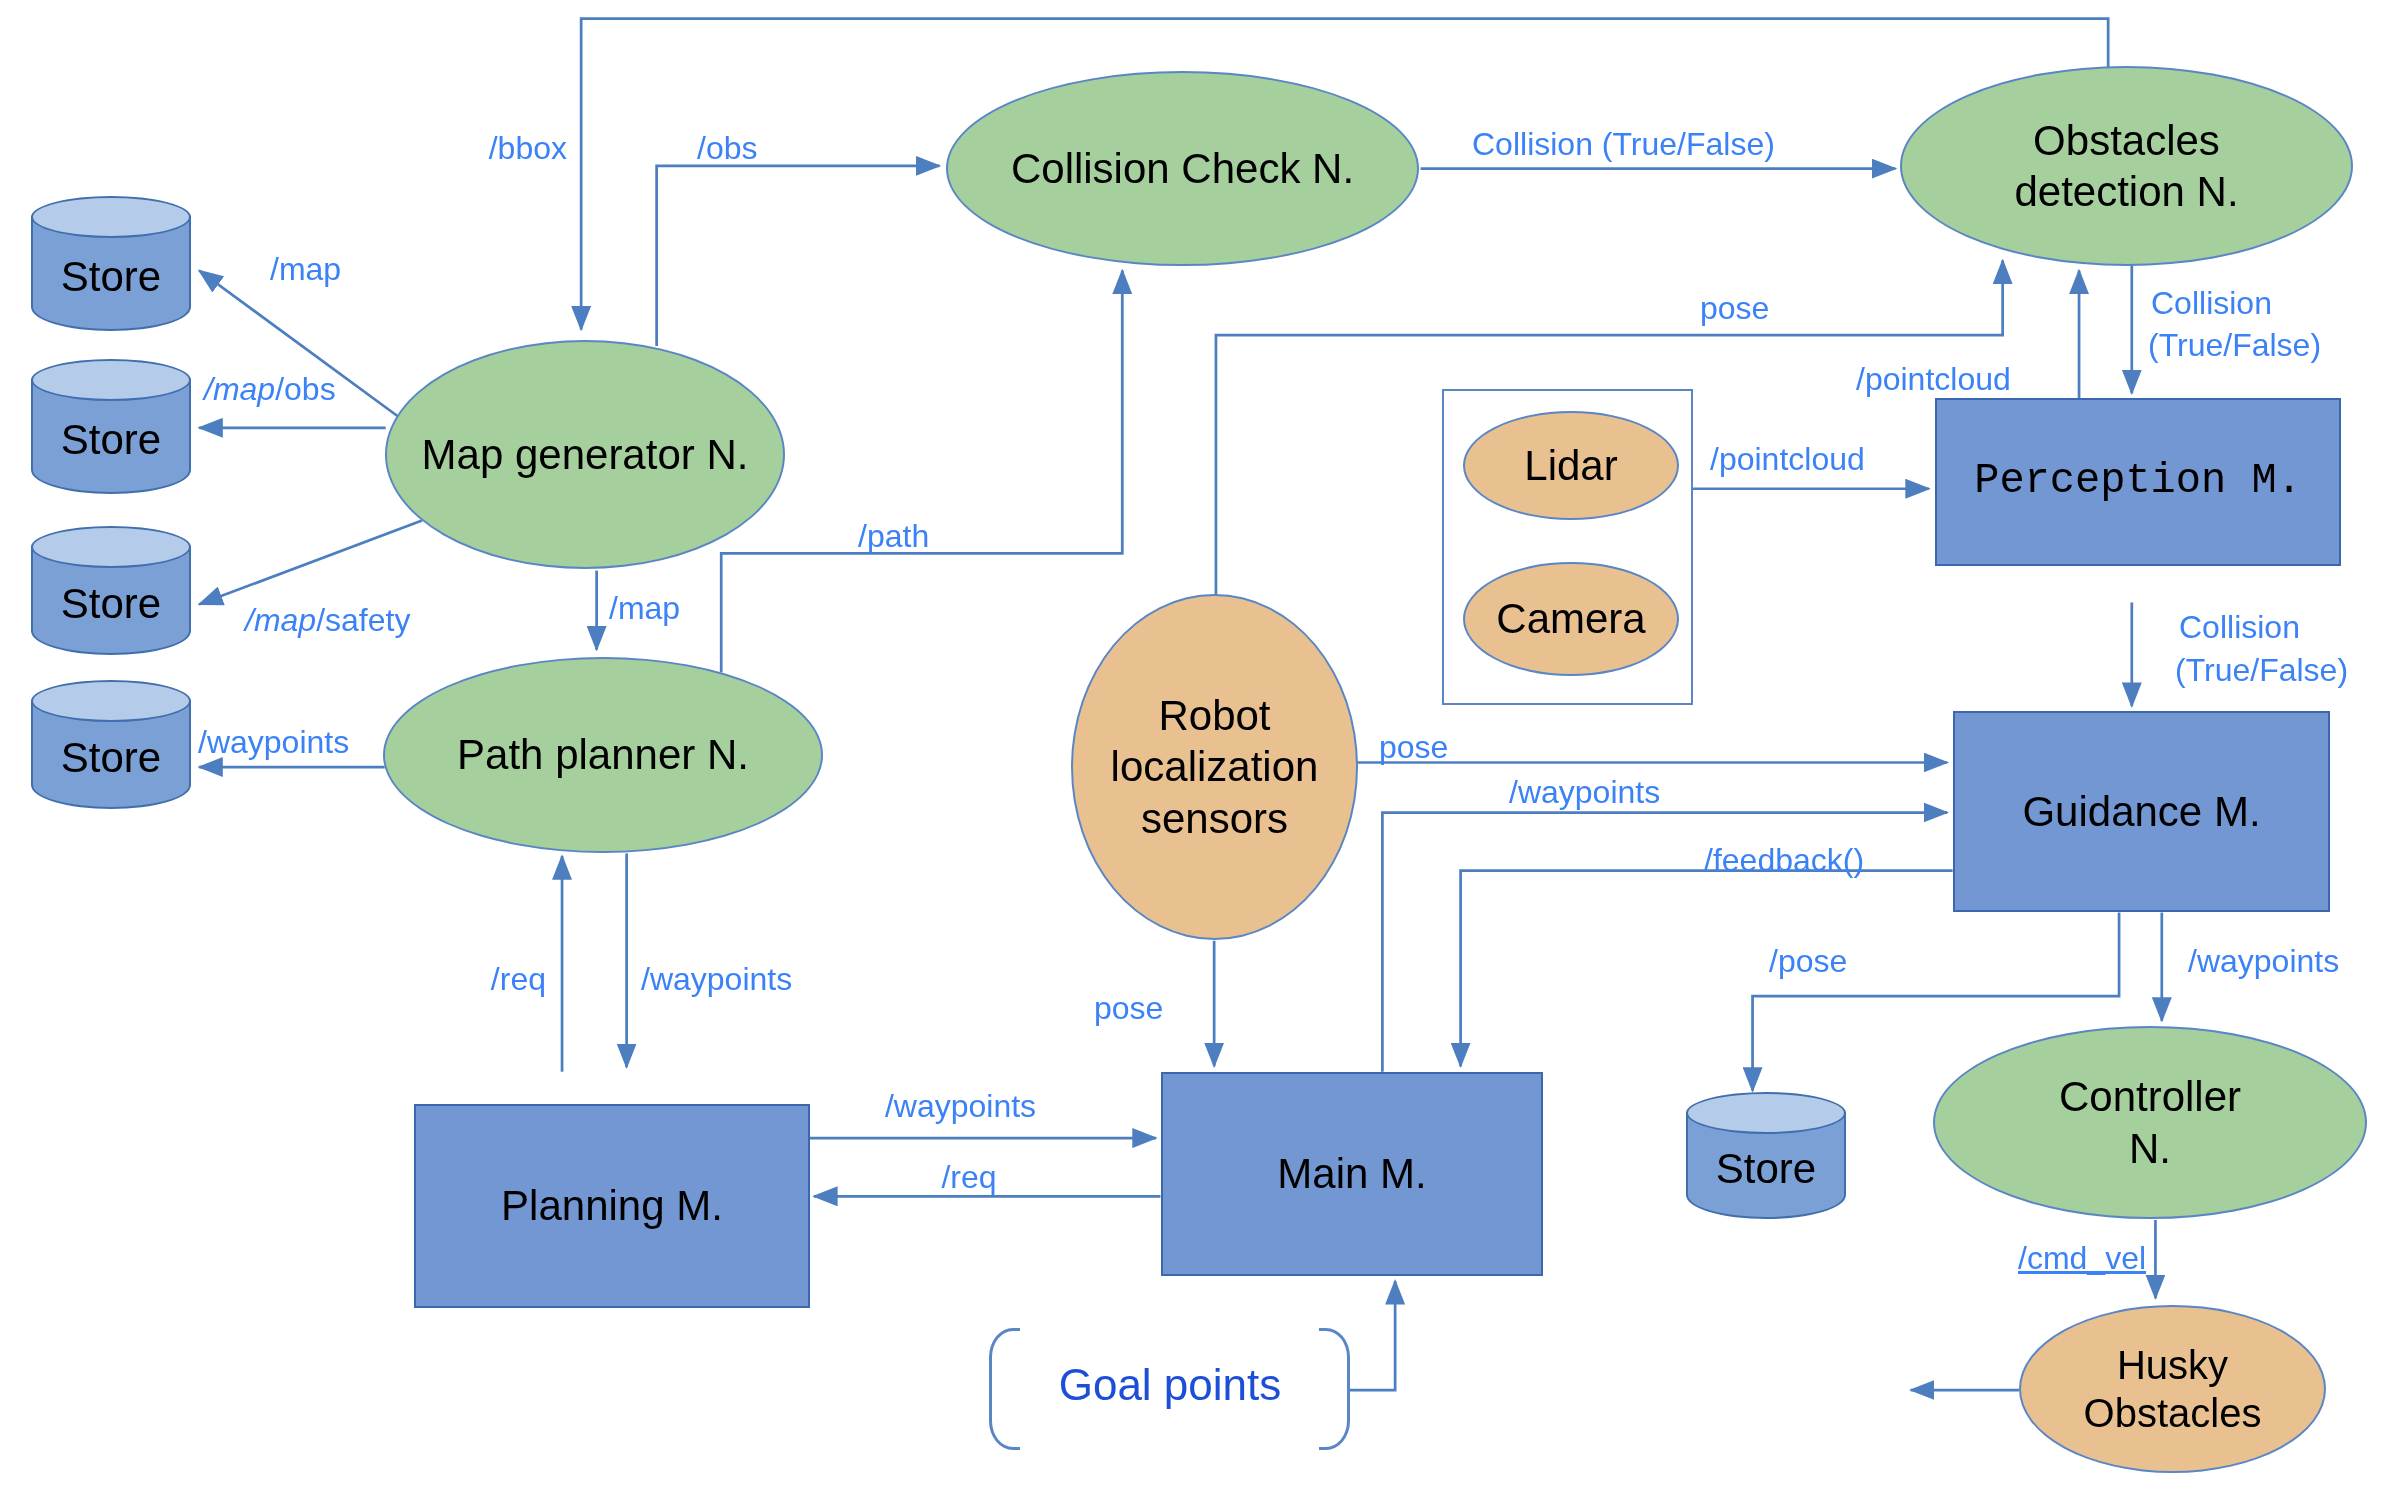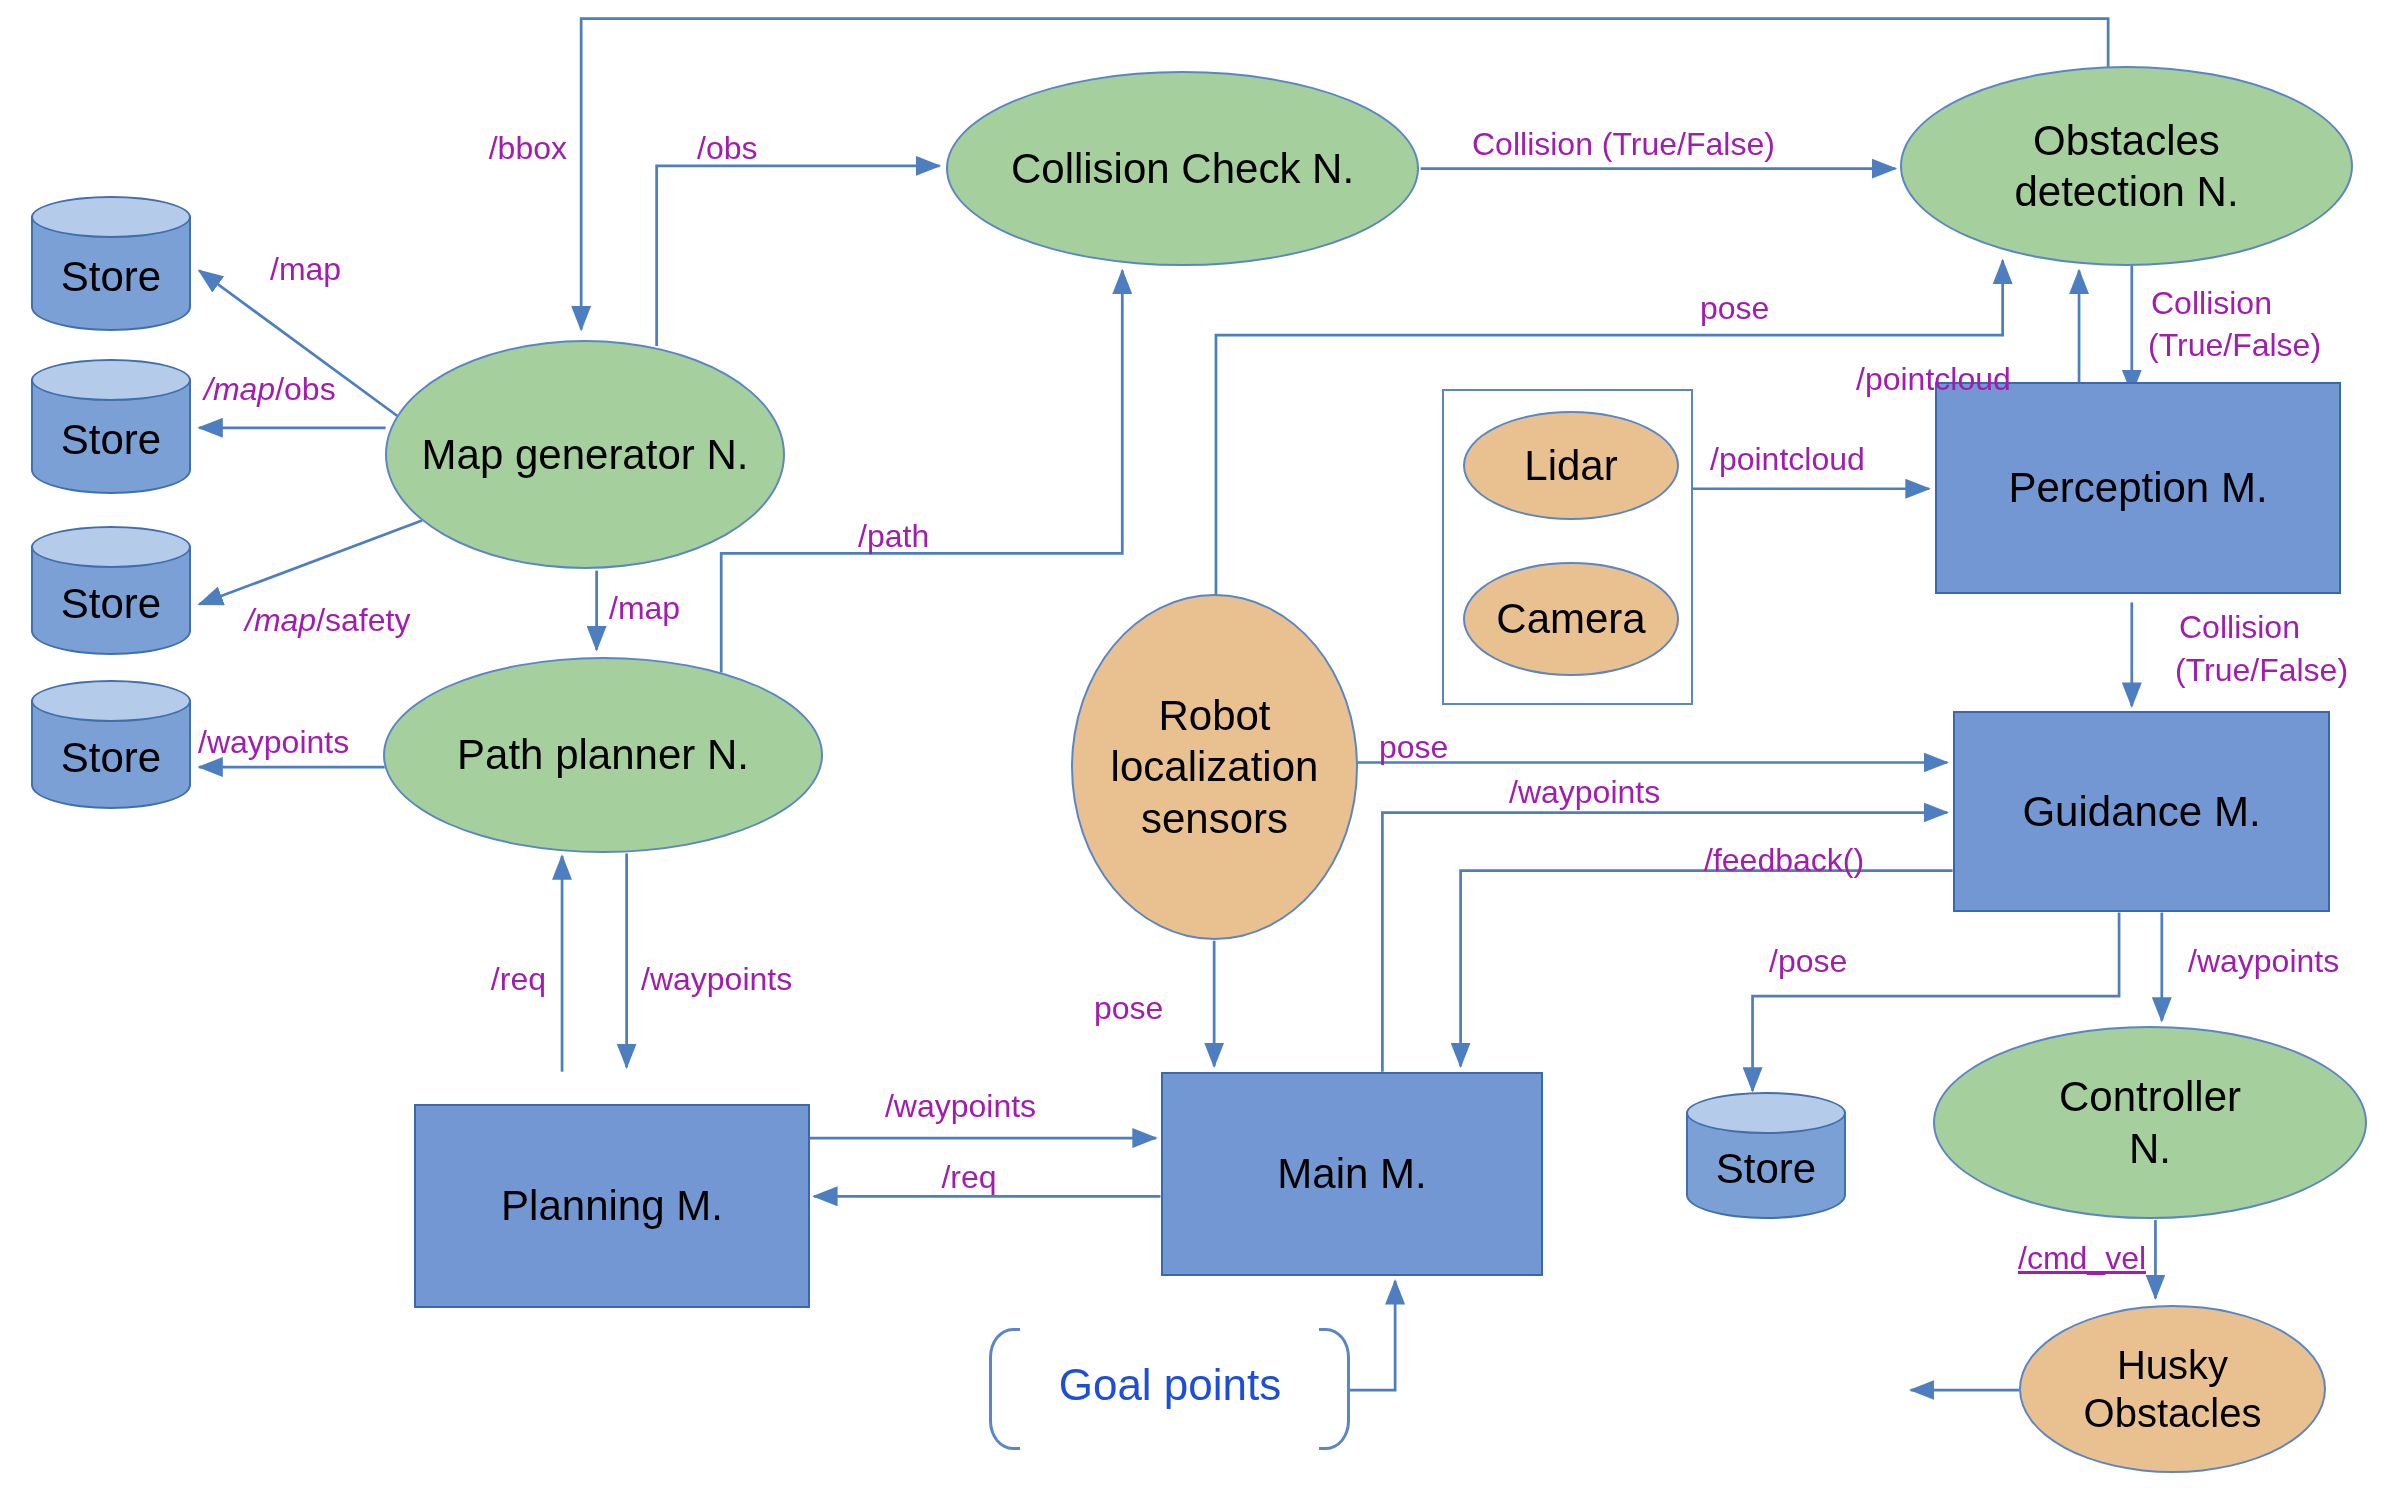--- a/index.html
+++ b/index.html
@@ -15,21 +15,21 @@
   .node-label{font-size:42px;color:#000;white-space:pre-line;line-height:1.22;}
   .small-label{font-size:40px;color:#000;white-space:pre-line;line-height:1.2;}
   .container-rect{position:absolute;box-sizing:border-box;border:2.7px solid #5a86c5;background:transparent;}
   .cyl{position:absolute;}
   .cyl-body{position:absolute;left:0;right:0;top:20px;bottom:0;background:#7aa0d6;border:2.7px solid #416fae;
             border-radius:0 0 50% 50% / 0 0 24px 24px;box-sizing:border-box;}
   .cyl-top{position:absolute;left:0;right:0;top:0;height:42px;background:#b4cbe9;border:2.7px solid #416fae;
            border-radius:50%;box-sizing:border-box;}
   .cyl-label{position:absolute;left:0;right:0;top:27px;bottom:0;display:flex;align-items:center;
              justify-content:center;font-size:42px;color:#000;}
-  .elabel{position:absolute;font-size:32px;color:#a21caf;white-space:nowrap;}
+  .elabel{position:absolute;font-size:32px;color:#3b82f6;white-space:nowrap;}
   .bracket{position:absolute;width:31px;height:122px;box-sizing:border-box;}
   .bracket.left{border-left:3.6px solid #5a86c5;border-top:3.6px solid #5a86c5;border-bottom:3.6px solid #5a86c5;
                 border-radius:24px 0 0 24px / 29px 0 0 29px;}
   .bracket.right{border-right:3.6px solid #5a86c5;border-top:3.6px solid #5a86c5;border-bottom:3.6px solid #5a86c5;
                  border-radius:0 24px 24px 0 / 0 29px 29px 0;}
   .goal-text{position:absolute;display:flex;align-items:center;justify-content:center;font-size:44px;color:#1d4ed8;}
   .italic{font-style:italic;}
 </style>
 </head>
 <body>
@@ -102,21 +102,21 @@
   <div class="ell tan" style="left:1071px;top:594px;width:287px;height:346px;">
     <span class="node-label">Robot
 localization
 sensors</span>
   </div>
   <div class="ell tan" style="left:2019px;top:1305px;width:307px;height:168px;">
     <span class="small-label">Husky
 Obstacles</span>
   </div>
 
-  <div class="box" style="left:1935px;top:382px;width:406px;height:212px;">
+  <div class="box" style="left:1935px;top:398px;width:406px;height:168px;font-family:Liberation Mono, monospace;">
     <span class="node-label">Perception M.</span>
   </div>
   <div class="box" style="left:1953px;top:711px;width:377px;height:201px;">
     <span class="node-label">Guidance M.</span>
   </div>
   <div class="box" style="left:414px;top:1072px;width:396px;height:204px;margin-top:32px;">
     <span class="node-label">Planning M.</span>
   </div>
   <div class="box" style="left:1161px;top:1072px;width:382px;height:204px;">
     <span class="node-label">Main M.</span>

